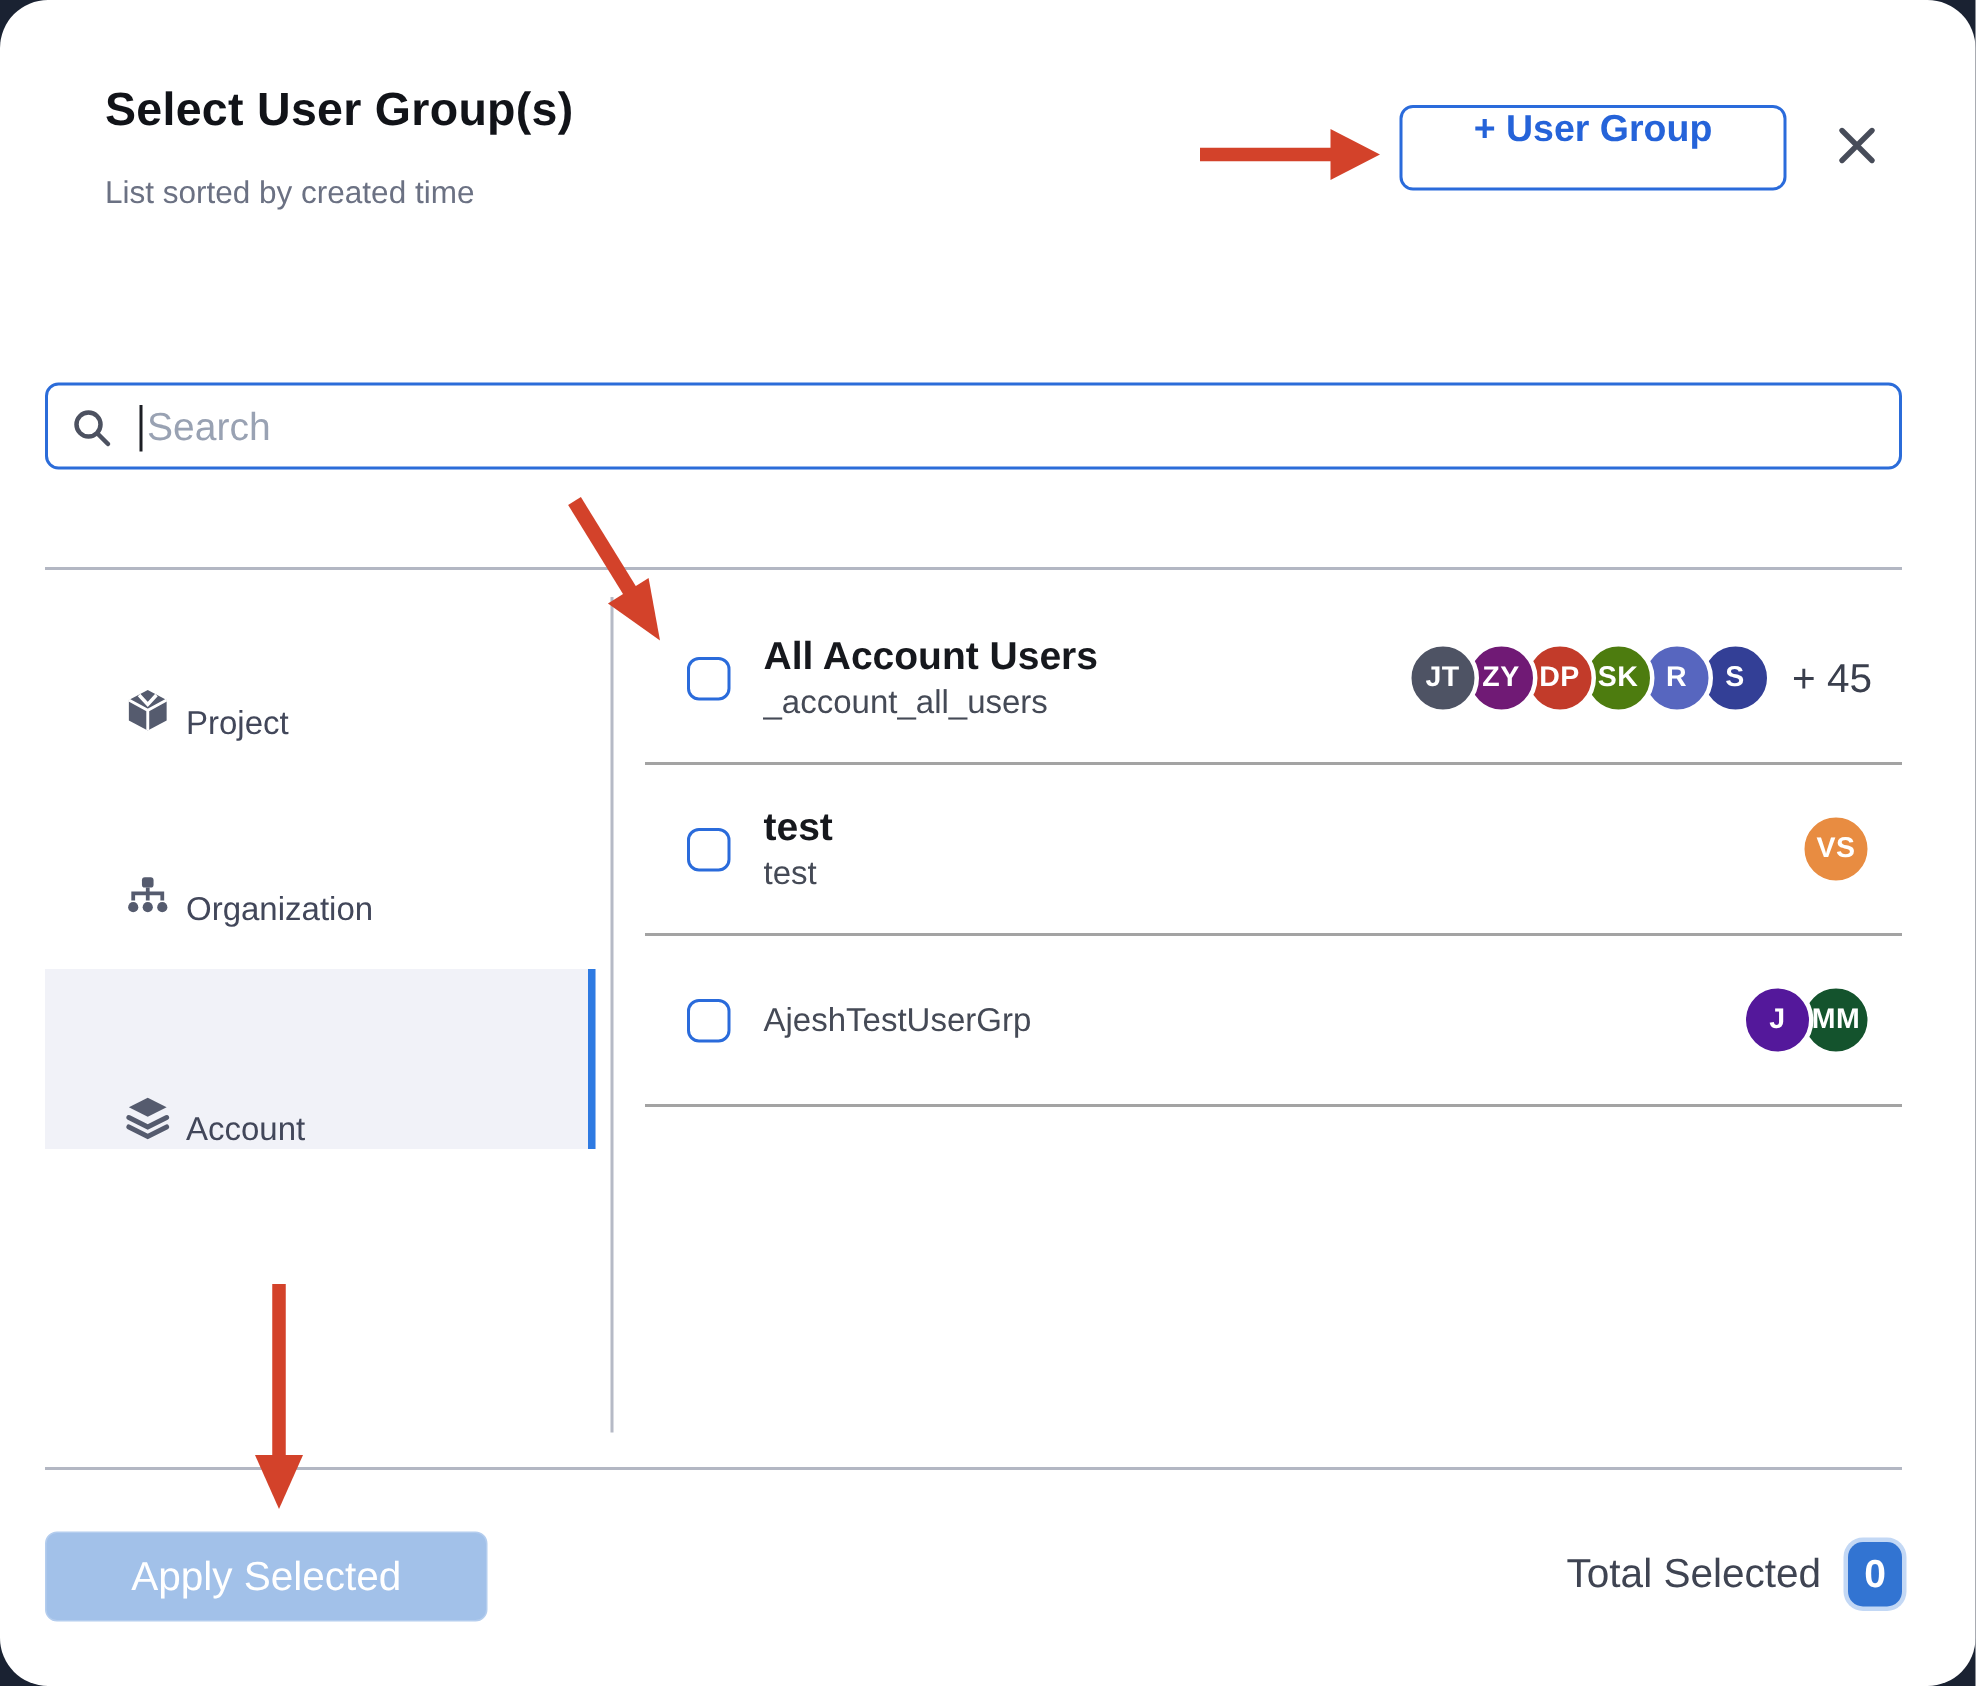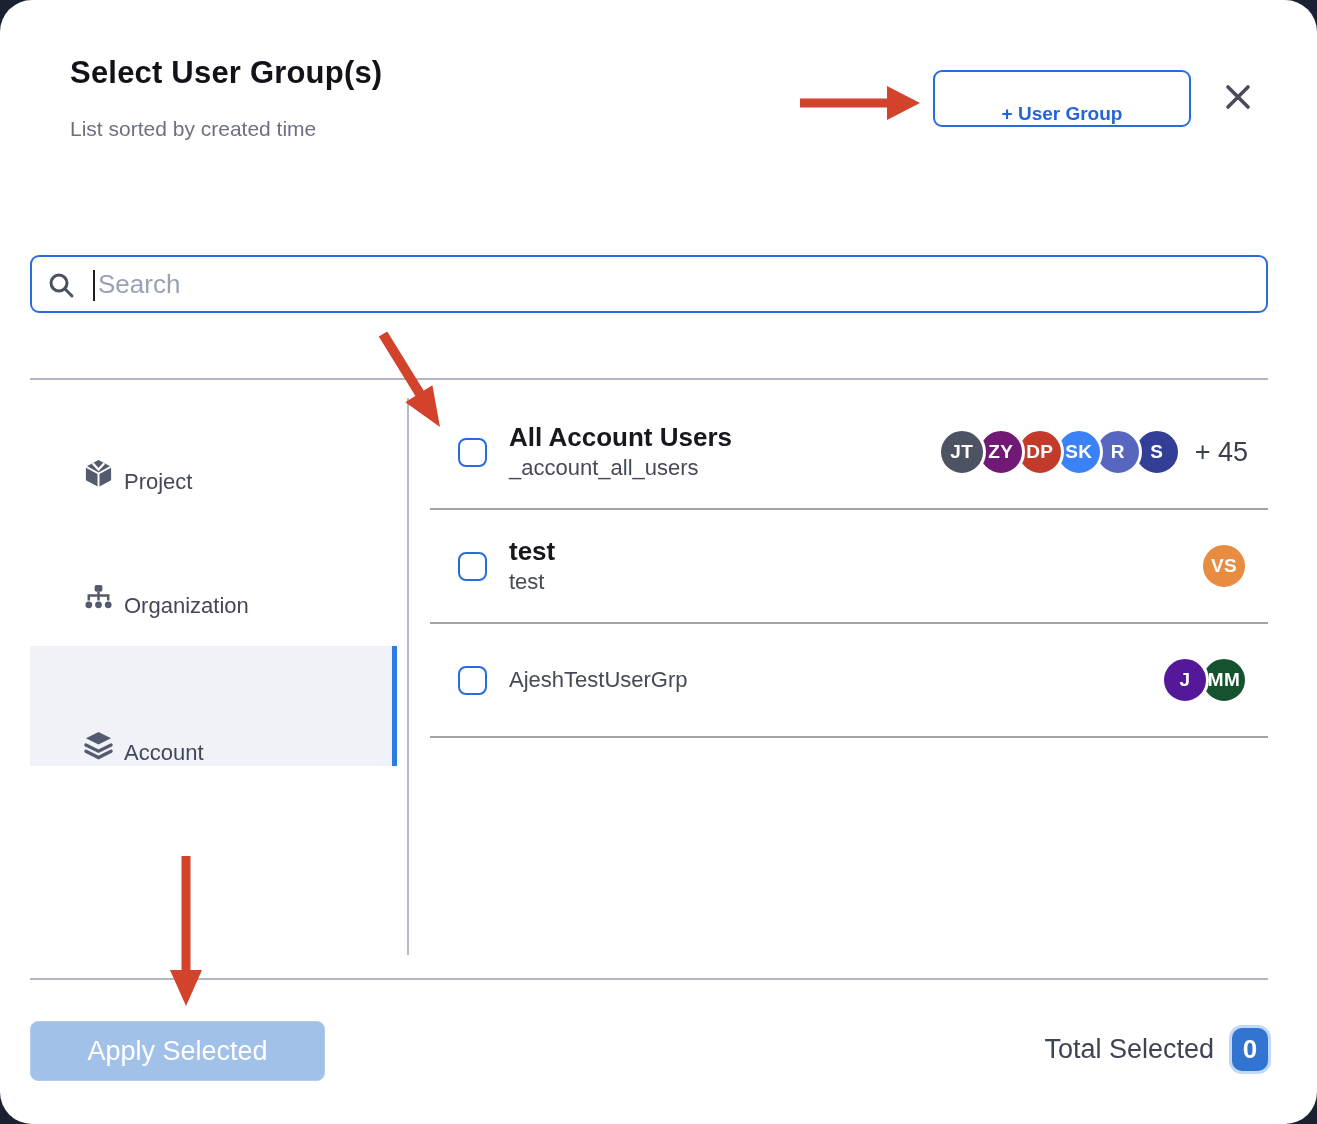--- a/index.html
+++ b/index.html
@@ -21,22 +21,22 @@
     position:absolute; left:70px; top:55px;
     font-size:31px; font-weight:700; color:#111318; letter-spacing:.2px;
   }
   .subtitle {
     position:absolute; left:70px; top:117px;
     font-size:21px; color:#6b7183;
   }
   .add-btn {
     position:absolute; left:933px; top:70px; width:258px; height:57px;
     background:#fff; border:2px solid #2a6bdb; border-radius:9px;
-    display:flex; align-items:flex-end; justify-content:center;
-    font-size:19px; font-weight:700; color:#2563d9; cursor:pointer;
+    display:flex; align-items:flex-start; justify-content:center;
+    font-size:25px; font-weight:700; color:#2563d9; cursor:pointer;
     font-family:inherit;
   }
   .close-btn {
     position:absolute; left:1214px; top:76px; width:48px; height:44px;
     background:transparent; border:none; cursor:pointer;
     display:flex; align-items:center; justify-content:center;
   }
   
   .search-box {
     position:absolute; left:30px; top:255px; width:1238px; height:58px;
@@ -195,21 +195,21 @@
       <div class="checkbox"></div>
       <div class="group-text">
         <div class="group-name">All Account Users</div>
         <div class="group-id">_account_all_users</div>
       </div>
       <div class="row-spacer"></div>
       <div class="avatar-stack">
         <span class="avatar" style="z-index: 6; background-color: rgb(78, 83, 100);">JT</span>
         <span class="avatar" style="z-index: 5; background-color: #701a75;">ZY</span>
         <span class="avatar" style="z-index: 4; background-color: rgb(194, 59, 42);">DP</span>
-        <span class="avatar" style="z-index: 3; background-color: #3b82f6;">SK</span>
+        <span class="avatar" style="z-index: 3; background-color: #4d7c0f;">SK</span>
         <span class="avatar" style="z-index: 2; background-color: rgb(87, 102, 191);">R</span>
         <span class="avatar" style="z-index: 1; background-color: rgb(51, 63, 150);">S</span>
       </div>
       <div class="overflow-label">+ 45</div>
     </div>
 
     <div class="group-row">
       <div class="checkbox"></div>
       <div class="group-text">
         <div class="group-name">test</div>

